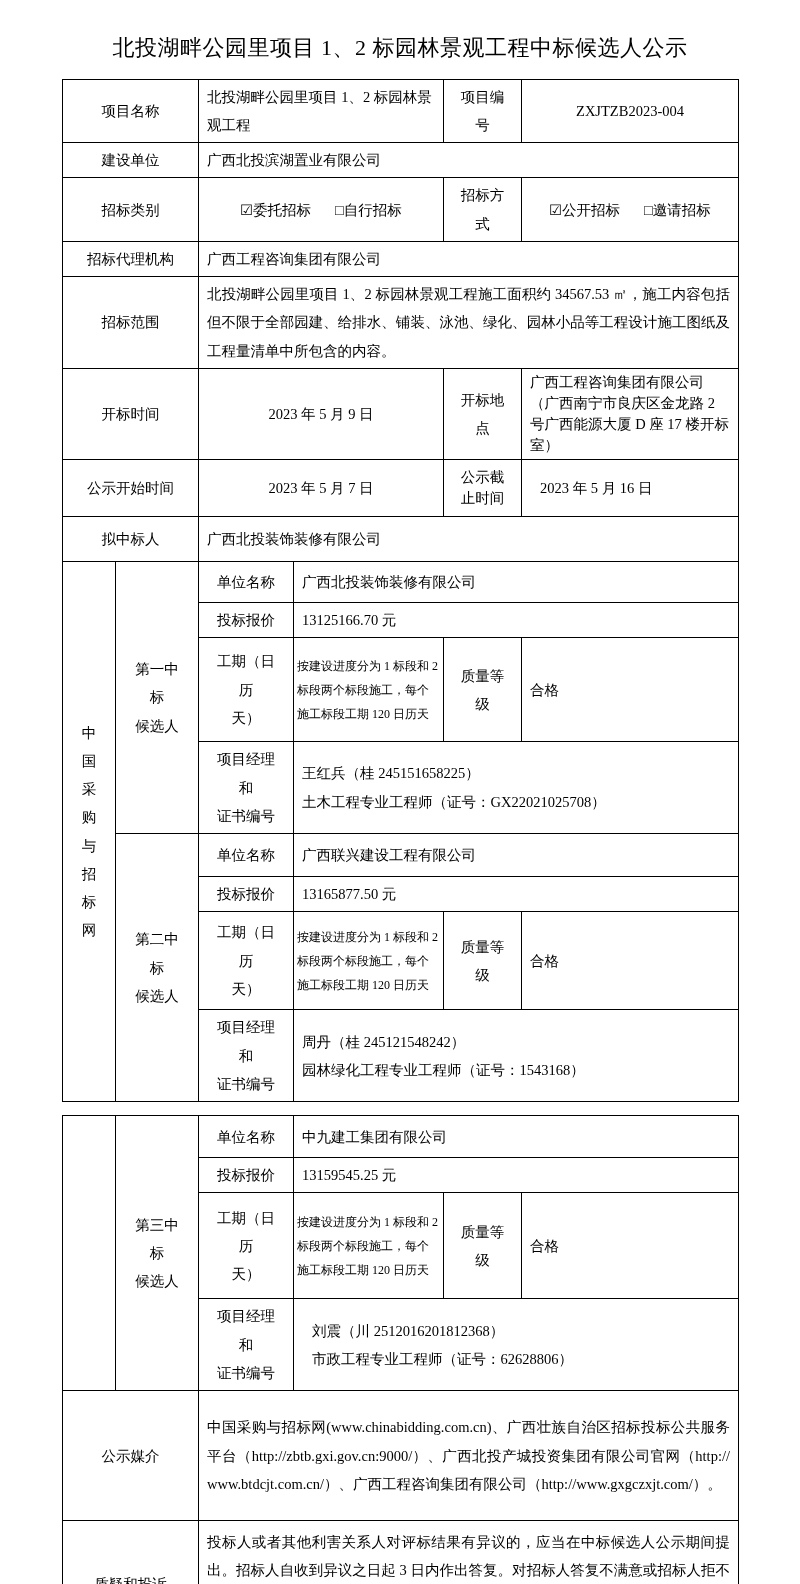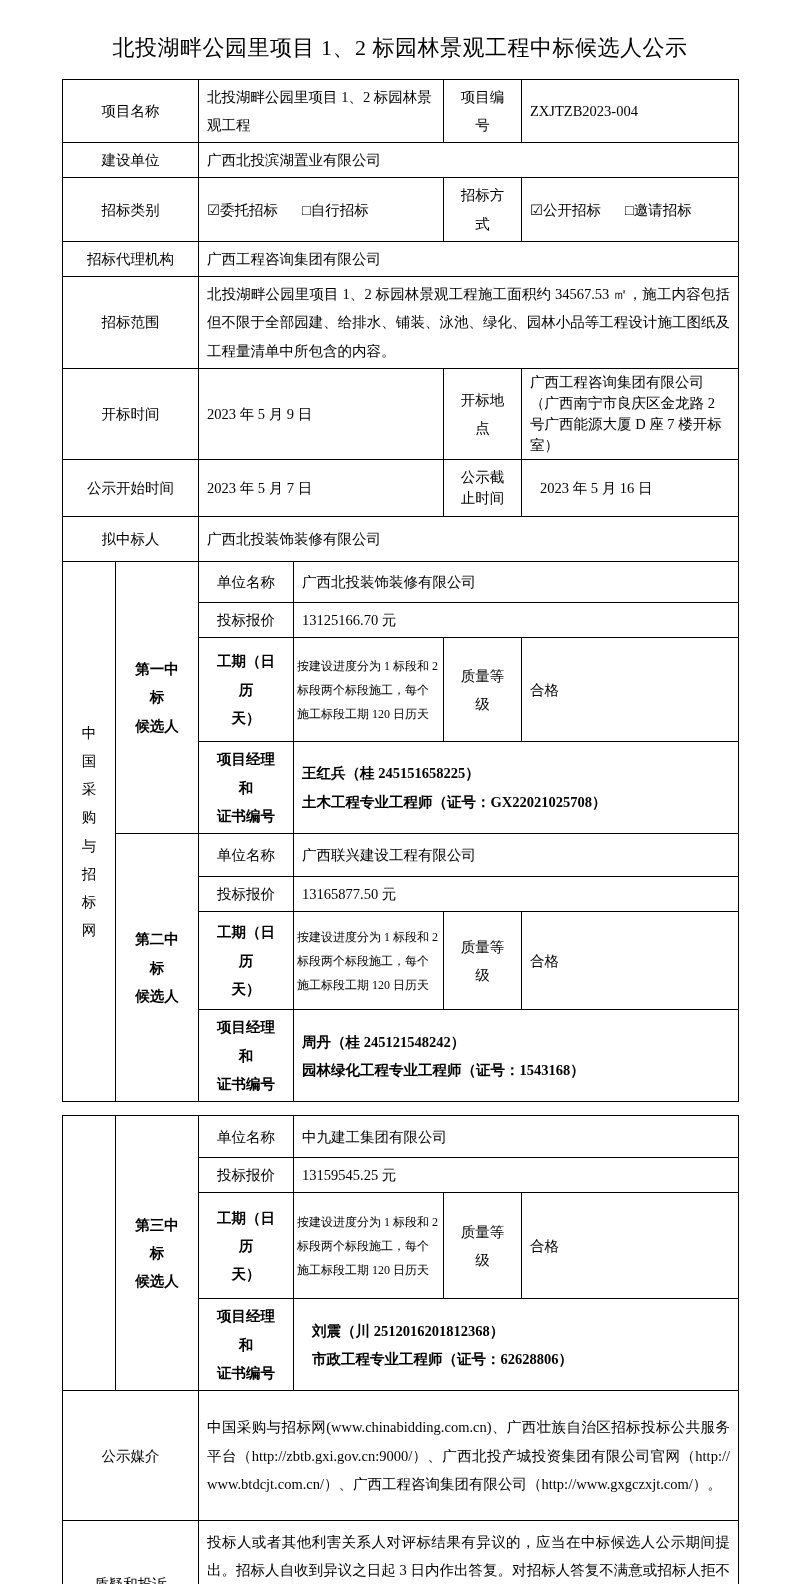--- a/index.html
+++ b/index.html
@@ -7,26 +7,26 @@
        font-family:"Liberation Serif","DejaVu Serif",serif;}
   .doc{padding-top:34px;}
   .title{font-size:22px;font-weight:normal;text-align:center;margin:0 0 16px 0;
          letter-spacing:0.5px;line-height:1.3;}
   table{border-collapse:collapse;table-layout:fixed;width:676px;margin-left:62px;
         background:#fff;}
   table.t2{margin-top:13px;}
   td{border:1px solid #000;font-size:14.5px;line-height:1.95;vertical-align:middle;
      padding:3px 8px;word-break:break-all;}
   td.lbl{text-align:center;padding:3px 16px;}
-  td.ctr{}
+  td.ctr{text-align:center;}
   td.jus{text-align:justify;}
   td.dur{font-size:12px;padding:2px 3px;line-height:2.0;}
   td.tight{line-height:1.45;}
   td.indent{padding-left:18px;}
-  .blk span{display:block;font-weight:bold;}
+  .blk span{display:block;}
   .opt{white-space:nowrap;}
   .opt + .opt{margin-left:24px;}
   col.c1{width:53px;} col.c2{width:83px;} col.c3{width:95px;}
   col.c4{width:150px;} col.c5{width:78px;} col.c6{width:217px;}
 </style>
 </head>
 <body>
 
 <div class="doc">
   <h1 class="title">北投湖畔公园里项目 1、2 标园林景观工程中标候选人公示</h1>
@@ -72,21 +72,21 @@
 
     <tr style="height:90px">
       <td colspan="2" class="lbl">招标范围</td>
       <td colspan="4" class="jus">北投湖畔公园里项目 1、2 标园林景观工程施工面积约 34567.53 ㎡，施工内容包括但不限于全部园建、给排水、铺装、泳池、绿化、园林小品等工程设计施工图纸及工程量清单中所包含的内容。</td>
     </tr>
 
     <tr style="height:62px">
       <td colspan="2" class="lbl">开标时间</td>
       <td colspan="2" class="ctr">2023 年 5 月 9 日</td>
       <td class="lbl">开标地点</td>
-      <td class="tight">广西工程咨询集团有限公司（广西南宁市良庆区金龙路 2 号广西能源大厦 D 座 7 楼开标室）</td>
+      <td class="tight">广西工程咨询集团有限公司（广西南宁市良庆区金龙路 2 号广西能源大厦 D 座 17 楼开标室）</td>
     </tr>
 
     <tr style="height:57px">
       <td colspan="2" class="lbl">公示开始时间</td>
       <td colspan="2" class="ctr">2023 年 5 月 7 日</td>
       <td class="lbl tight">公示截止时间</td>
       <td class="indent">2023 年 5 月 16 日</td>
     </tr>
 
     <tr style="height:45px">

